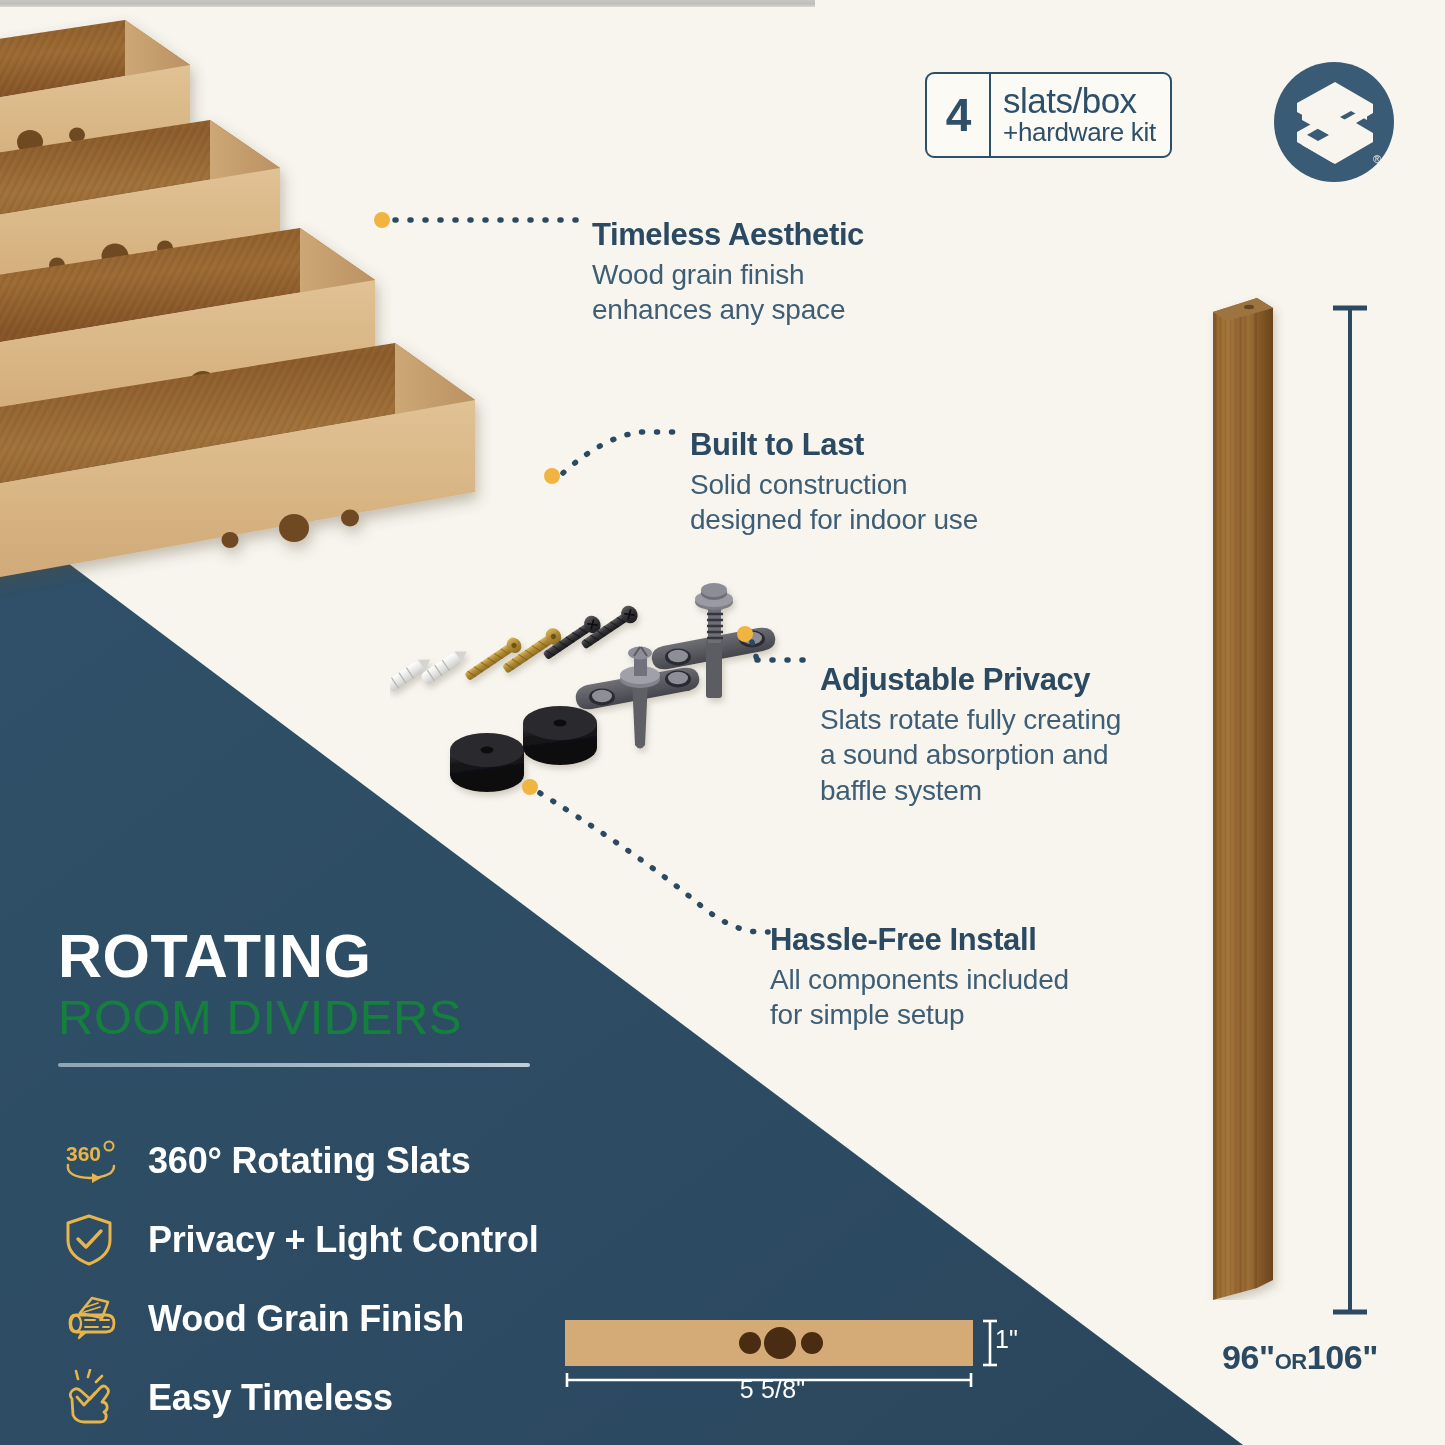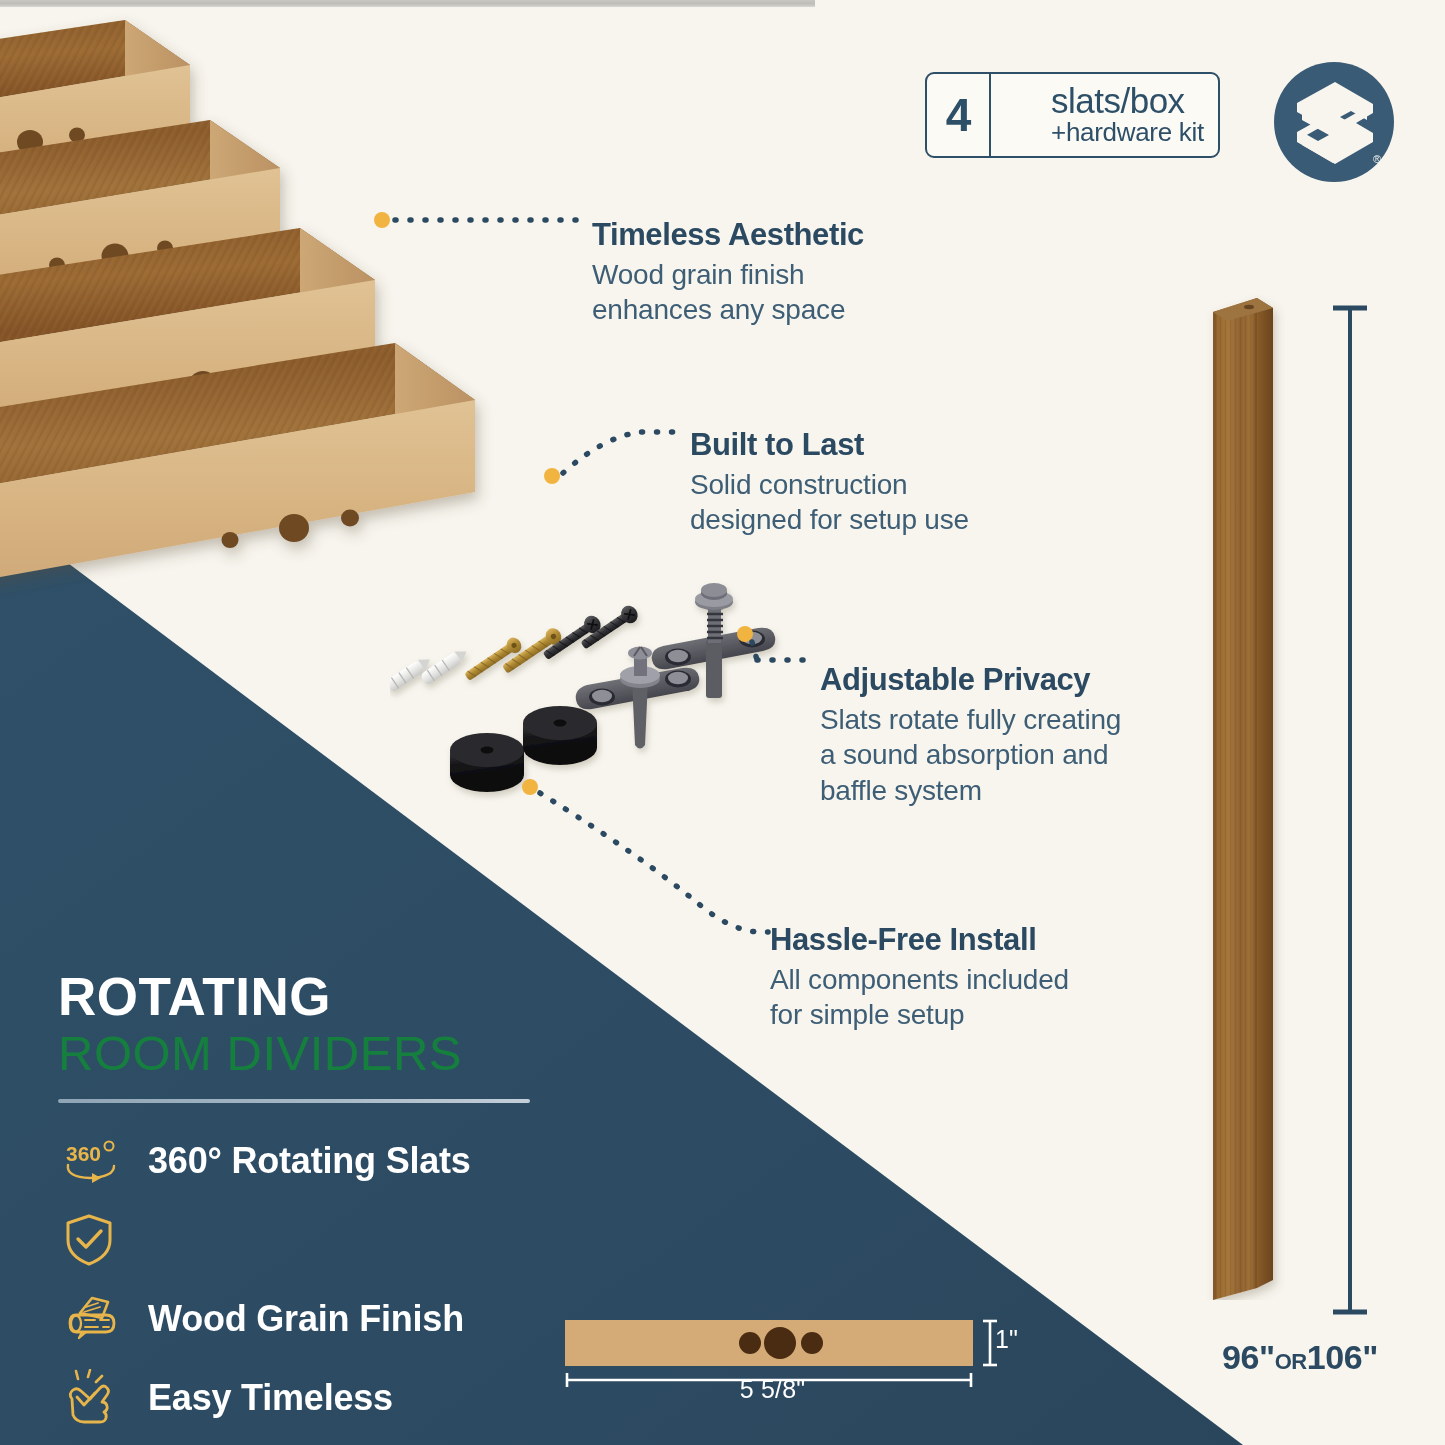--- a/index.html
+++ b/index.html
@@ -50,21 +50,21 @@
     height:86px; z-index:25;
   }
   .badge-num {
     display:flex; align-items:center; justify-content:center;
     width:64px; font-size:46px; font-weight:bold; color:#2e4f68;
     border-right:2.5px solid #2e4f68;
     letter-spacing:-1px;
   }
   .badge-txt {
     padding:4px 14px 4px 12px; display:flex; flex-direction:column;
-    justify-content:center; color:#2e4f68;margin-left:48px;
+    justify-content:center; color:#2e4f68;
   }
   .badge-l1 { font-size:35px; font-weight:500; line-height:1.0; letter-spacing:-0.5px; }
   .badge-l2 { font-size:26px; font-weight:400; line-height:1.15; letter-spacing:-0.3px; }
 
   
   .brand-logo { position:absolute; left:1272px; top:60px; width:124px; height:124px; z-index:25; }
 
   
   .callout { position:absolute; z-index:24; color:#2e4f68; }
   .callout .ct {
@@ -80,23 +80,22 @@
   #callout-durable   { left:690px; top:415px; width:430px; }
   #callout-privacy   { left:820px; top:650px; width:400px; }
   #callout-install   { left:770px; top:910px; width:400px; }
 
   
   .connectors { position:absolute; left:0; top:0; width:1445px; height:1445px; z-index:20; pointer-events:none; }
 
   
   .title-block { position:absolute; left:58px; top:925px; width:540px; z-index:26; }
   .title-1 {
-    font-size:53px; font-weight:bold; color:#ffffff; letter-spacing:0.5px;
+    font-size:61px; font-weight:bold; color:#ffffff; letter-spacing:0.5px;
     line-height:1.04;
-    margin-top:44px;
   }
   .title-2 {
     font-size:49px; font-weight:300; color:#15803d; letter-spacing:0.5px;
     line-height:1.12; margin-top:2px;
   }
   .title-rule {
     margin-top:18px; width:472px; height:4px;
     background:linear-gradient(90deg,#8fa4b5 0%, #a9bac7 60%, #c3ced8 100%);
     border-radius:2px;
   }
@@ -428,21 +427,21 @@
 
   <div class="callout" id="callout-aesthetic">
     <div class="ct">Timeless Aesthetic</div>
     <div class="cb" style="white-space:pre-line">Wood grain finish
 enhances any space</div>
   </div>
 
   <div class="callout" id="callout-durable">
     <div class="ct">Built to Last</div>
     <div class="cb" style="white-space:pre-line">Solid construction
-designed for setup use</div>
+designed for indoor use</div>
   </div>
 
   <div class="callout" id="callout-privacy">
     <div class="ct">Adjustable Privacy</div>
     <div class="cb" style="white-space:pre-line">Slats rotate fully creating
 a sound absorption and
 baffle system</div>
   </div>
 
   <div class="callout" id="callout-install">
@@ -471,20 +470,21 @@
       <div class="feature-label">360° Rotating Slats</div>
     </div>
 
     <div class="feature-row">
       <div class="feature-icon">
         <svg width="54" height="56" viewBox="0 0 54 56">
           <path d="M27 4 L48 11 V28 Q48 44 27 52 Q6 44 6 28 V11 Z" fill="none" stroke="#e8b54a" stroke-width="3" stroke-linejoin="round"></path>
           <path d="M16 27 L24 35 L39 19" fill="none" stroke="#e8b54a" stroke-width="3.4" stroke-linecap="round" stroke-linejoin="round"></path>
         </svg>
       </div>
+      <div class="feature-label">Privacy + Light Control</div>
     </div>
 
     <div class="feature-row">
       <div class="feature-icon">
         <svg width="58" height="52" viewBox="0 0 58 52">
 
           <path d="M18 20 L30 5 L46 9 L40 25 Z" fill="none" stroke="#e8b54a" stroke-width="2.6" stroke-linejoin="round"></path>
           <path d="M24 14 L36 10 M22 19 L38 14" stroke="#e8b54a" stroke-width="1.8" stroke-linecap="round"></path>
 
           <path d="M8 30 Q8 22 14 22 L44 22 Q52 22 52 30 Q52 39 44 39 L14 39 Q8 39 8 30 Z" fill="none" stroke="#e8b54a" stroke-width="2.8" stroke-linejoin="round"></path>

